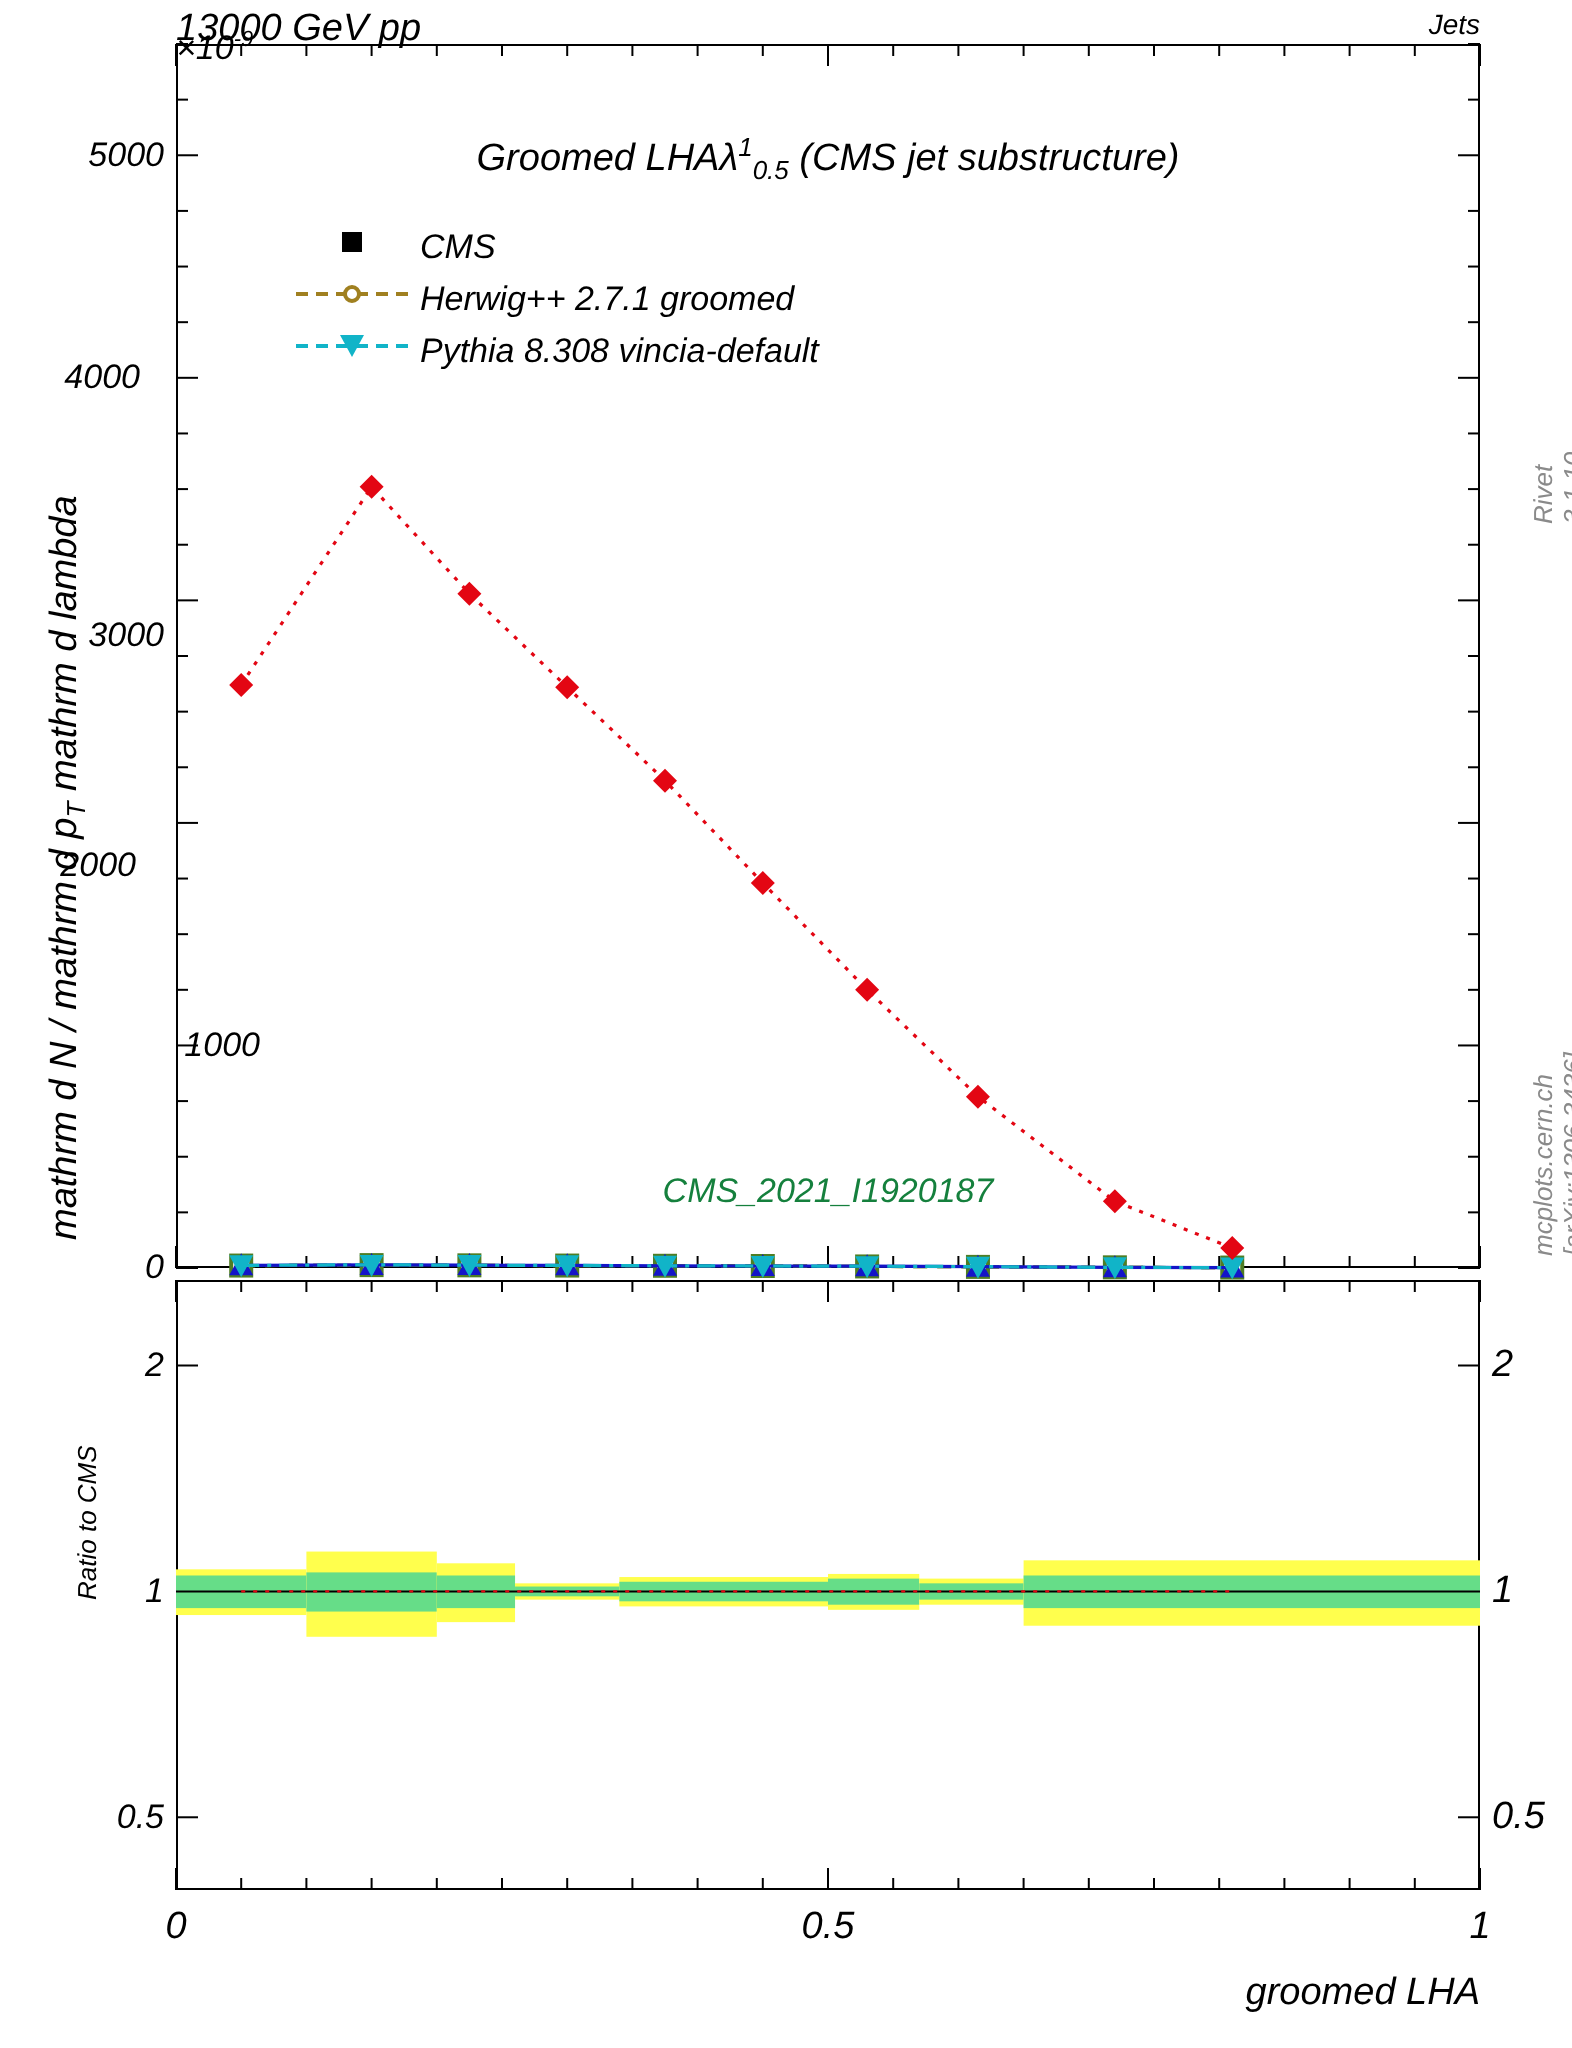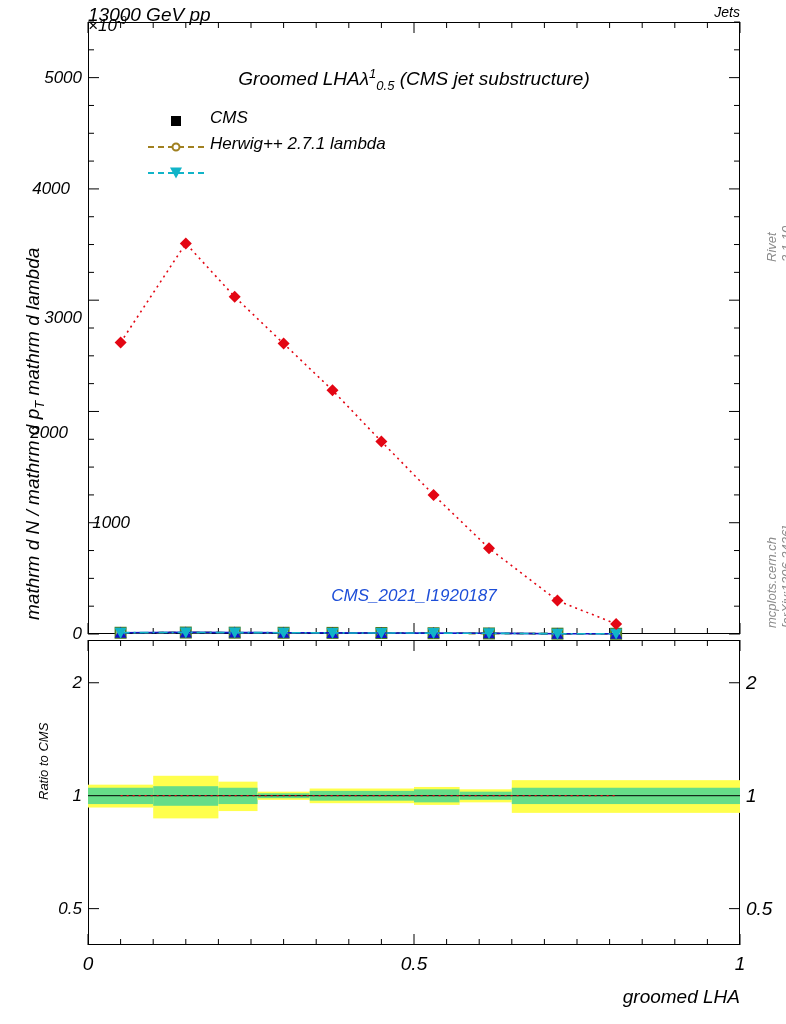--- a/index.html
+++ b/index.html
@@ -86,39 +86,39 @@
     transform-origin: 0 0;
     transform: rotate(-90deg);
   }
   #note-rivet { left: 764px; top: 262px; }
   #note-mcplots { left: 764px; top: 628px; }
 
   
   #watermark {
     left: 414px; top: 586px;
     font-size: 17px;
-    color: #1d4ed8;
+    color: #15803d;
     transform: translateX(-50%);
   }
 
   
   .ylab { position: absolute; font-size: 17px; transform: translate(-100%, -50%); }
   .ylab-r { position: absolute; font-size: 19px; transform: translate(0, -50%); }
   .xlab { position: absolute; font-size: 19px; transform: translateX(-50%); }
 
   
   #legend {
     position: absolute;
     left: 148px; top: 108px;
     font-size: 17px;
   }
   .legend-row {
     height: 26px;
     display: flex;
-    align-items: flex-start;
+    align-items: flex-end;
   }
   .legend-sym {
     width: 56px;
     height: 26px;
     position: relative;
     flex: 0 0 auto;
   }
   .legend-sym .lline {
     position: absolute;
     left: 0; right: 0; top: 12px;
@@ -187,27 +187,28 @@
       <span class="legend-sym">
         <span class="lmark m-square-filled" style="left:28px;top:13px;transform:translate(-50%,-50%);"></span>
       </span>
       <span class="legend-label">CMS</span>
     </div>
     <div class="legend-row">
       <span class="legend-sym">
         <span class="lline" style="border-top:2px dashed #a08020;height:0;"></span>
         <span class="lmark m-circle-open"></span>
       </span>
-      <span class="legend-label">Herwig++ 2.7.1 lambda</span>
+      <span class="legend-label">Herwig++ 2.7.1 groomed</span>
     </div>
     <div class="legend-row">
       <span class="legend-sym">
         <span class="lline" style="border-top:2px dashed #11b4c8;height:0;"></span>
         <span class="lmark m-tri-down"></span>
       </span>
+      <span class="legend-label">Pythia 8.308 vincia-default</span>
     </div>
   </div>
 
   <svg class="svg-layer" id="data-layer" width="786" height="1024">
       <line x1="88" y1="634" x2="99" y2="634" stroke="#000" stroke-width="1"></line>
       <line x1="740" y1="634" x2="729" y2="634" stroke="#000" stroke-width="1"></line>
       <line x1="88" y1="522.7272727272727" x2="99" y2="522.7272727272727" stroke="#000" stroke-width="1"></line>
       <line x1="740" y1="522.7272727272727" x2="729" y2="522.7272727272727" stroke="#000" stroke-width="1"></line>
       <line x1="88" y1="411.45454545454544" x2="99" y2="411.45454545454544" stroke="#000" stroke-width="1"></line>
       <line x1="740" y1="411.45454545454544" x2="729" y2="411.45454545454544" stroke="#000" stroke-width="1"></line>

